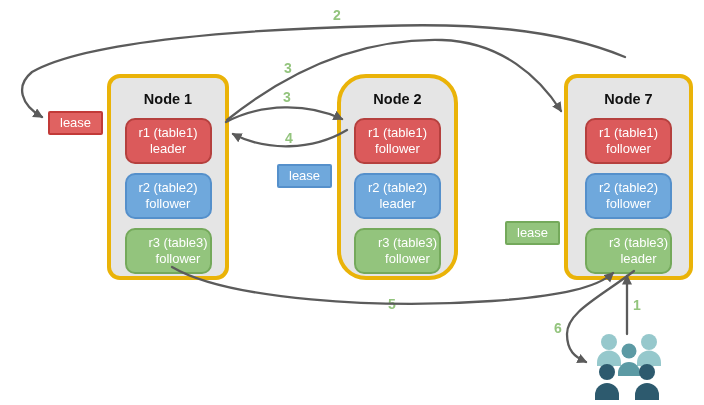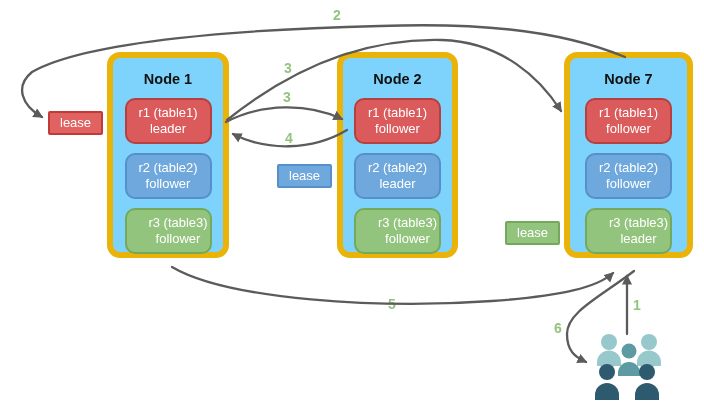--- a/index.html
+++ b/index.html
@@ -2,22 +2,22 @@
 <html><head>
 <meta charset="utf-8">
 <style>
   html,body{margin:0;padding:0;background:#fff;}
   .canvas{
     position:relative;width:704px;height:405px;background:#ffffff;overflow:hidden;
     font-family:"Liberation Sans", sans-serif;
   }
   .arrows{position:absolute;left:0;top:0;width:704px;height:405px;pointer-events:none;}
   .node{
-    position:absolute;top:52px;height:206px;background:#7dd3fc;
-    border:6px solid #eab308;border-radius:13px;box-sizing:border-box;
+    position:absolute;top:74px;height:206px;background:#e5e5e5;
+    border:4px solid #eab308;border-radius:13px;box-sizing:border-box;
   }
   .node-title{
     margin-top:11px;text-align:center;font-weight:bold;font-size:14.5px;color:#111;
     height:20px;line-height:20px;
   }
   .replica{
     width:87px;height:46px;margin:9px auto 0 auto;border-radius:10px;box-sizing:border-box;
     display:flex;flex-direction:column;align-items:center;justify-content:center;
     color:#ffffff;font-size:13px;line-height:16px;text-align:center;
   }
@@ -50,21 +50,21 @@
     <div class="replica blue">
       <span>r2 (table2)</span>
       <span>follower</span>
     </div>
     <div class="replica green">
       <span>r3 (table3)</span>
       <span>follower</span>
     </div>
   </div>
 
-  <div class="node" style="left:337px;width:121px;">
+  <div class="node" style="left:337px;width:121px;border-radius:29px;">
     <div class="node-title">Node 2</div>
     <div class="replica red">
       <span>r1 (table1)</span>
       <span>follower</span>
     </div>
     <div class="replica blue">
       <span>r2 (table2)</span>
       <span>leader</span>
     </div>
     <div class="replica green">

